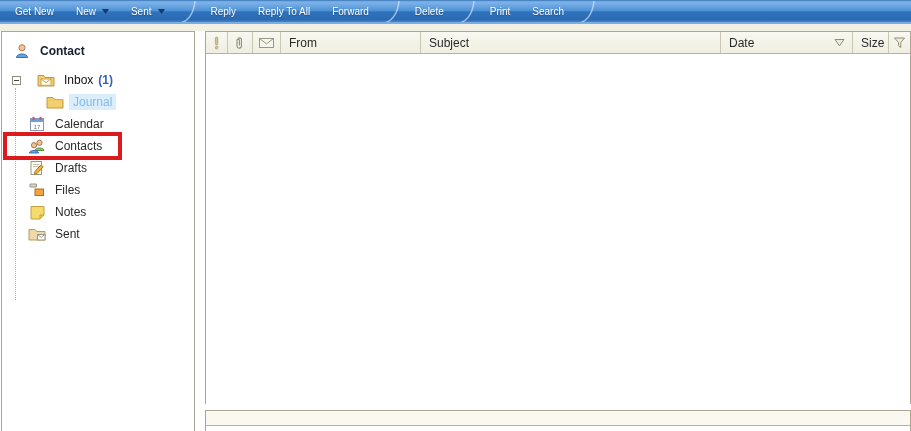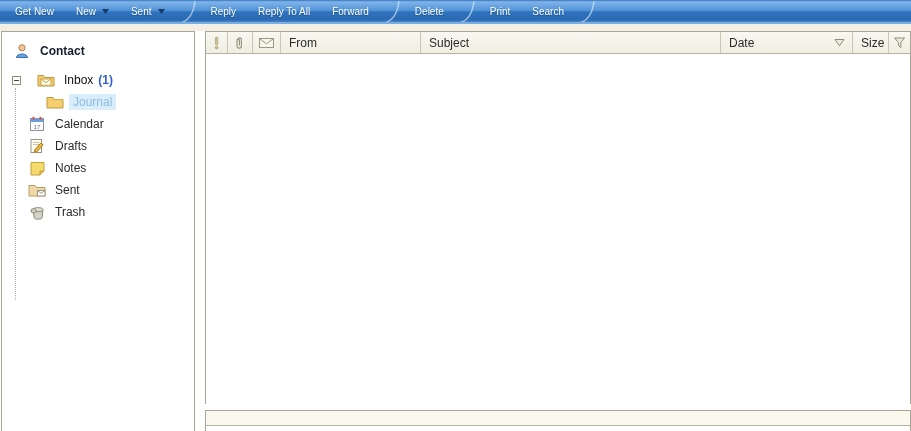--- a/index.html
+++ b/index.html
@@ -154,59 +154,69 @@
           <svg width="16" height="16" viewBox="0 0 16 16">
             <rect x="1.5" y="2.5" width="13" height="12" fill="#fff" stroke="#8a94a8"></rect>
             <rect x="1.5" y="2.5" width="13" height="3.5" fill="#6f9fd8"></rect>
             <rect x="3.5" y="0.8" width="2" height="3" fill="#d9534f"></rect>
             <rect x="10.5" y="0.8" width="2" height="3" fill="#d9534f"></rect>
             <text x="8" y="12.5" font-size="6" text-anchor="middle" fill="#6b7280" font-family="sans-serif">17</text>
           </svg>
         </span>
         <span class="lbl">Calendar</span>
       </div>
+      <div class="trow lvl0 annotated">
+        <span class="icon">
+          <svg width="18" height="15" viewBox="0 0 18 15">
+            <circle cx="11.5" cy="3.8" r="2.6" fill="#f2c29b" stroke="#a8764c"></circle>
+            <path d="M7,11.5 C7,8.2 16,8.2 16,11.5 Z" fill="#8cc06a" stroke="#5e8f42"></path>
+            <circle cx="6" cy="6.2" r="2.6" fill="#f2c29b" stroke="#a8764c"></circle>
+            <path d="M1.5,14 C1.5,10.6 10.5,10.6 10.5,14 Z" fill="#63a4e4" stroke="#3a6fb0"></path>
+          </svg>
+        </span>
+        <span class="lbl">Contacts</span>
+      </div>
       <div class="trow lvl0">
         <span class="icon">
           <svg width="16" height="16" viewBox="0 0 16 16">
             <rect x="2" y="1.5" width="10.5" height="13" fill="#fffdf2" stroke="#9a9685"></rect>
             <line x1="4" y1="4.5" x2="10.5" y2="4.5" stroke="#c9c4ae"></line>
             <line x1="4" y1="6.5" x2="10.5" y2="6.5" stroke="#c9c4ae"></line>
             <path d="M6,11.5 L12,4.8 L14.2,6.8 L8.2,13.5 L5.5,14.2 Z" fill="#f2b33d" stroke="#a87c24"></path>
           </svg>
         </span>
         <span class="lbl">Drafts</span>
       </div>
       <div class="trow lvl0">
         <span class="icon">
+          <svg width="16" height="14" viewBox="0 0 16 14">
+            <path d="M1,1 L7.5,1 L7.5,4 L1,4 Z" fill="#d9d6c6" stroke="#9a9685"></path>
+            <rect x="6" y="6" width="8.5" height="6.5" fill="#f2a33d" stroke="#b06f1e"></rect>
+          </svg>
+        </span>
+        <span class="lbl">Files</span>
+      </div>
+      <div class="trow lvl0">
+        <span class="icon">
           <svg width="15" height="15" viewBox="0 0 15 15">
             <path d="M1,1.5 L14,1.5 L14,10 L10,14 L1,14 Z" fill="#f5da6e" stroke="#c0a23e"></path>
             <path d="M14,10 L10,10 L10,14" fill="#e8c84f" stroke="#c0a23e"></path>
           </svg>
         </span>
         <span class="lbl">Notes</span>
       </div>
       <div class="trow lvl0">
         <span class="icon">
           <svg width="18" height="14" viewBox="0 0 18 14">
             <path d="M1,2.5 L7,2.5 L8.5,4.5 L17,4.5 L17,13 L1,13 Z" fill="#efd9a8" stroke="#b99b5c"></path>
             <rect x="9.5" y="7.5" width="7.5" height="5.5" fill="#fff" stroke="#9a9685"></rect>
             <path d="M9.5,7.5 L13.2,10.3 L17,7.5" fill="none" stroke="#9a9685"></path>
           </svg>
         </span>
         <span class="lbl">Sent</span>
-      </div>
-      <div class="trow lvl0">
-        <span class="icon">
-          <svg width="17" height="15" viewBox="0 0 17 15">
-            <path d="M4.2,5 L5.2,13 C5.2,14.6 13,14.6 13,13 L14,5" fill="#d4d2c6" stroke="#8f8c7a"></path>
-            <ellipse cx="9.1" cy="4.6" rx="5" ry="2" fill="#e4e2d8" stroke="#8f8c7a"></ellipse>
-            <ellipse cx="4.6" cy="5.8" rx="2.6" ry="2.3" fill="#cfcdc0" stroke="#8f8c7a"></ellipse>
-          </svg>
-        </span>
-        <span class="lbl">Trash</span>
       </div>
     </div>
 </div>
 
 <div class="mainpanel">
   <div class="lheader">
       <div class="hcol" style="width: 22px; justify-content: center; padding-left: 0px;">
         <span class="icon">
           <svg width="7" height="14" viewBox="0 0 7 14">
             <rect x="2.4" y="1" width="2.4" height="8" rx="1.2" fill="#cfc391" stroke="#9a9067" stroke-width="0.6"></rect>

